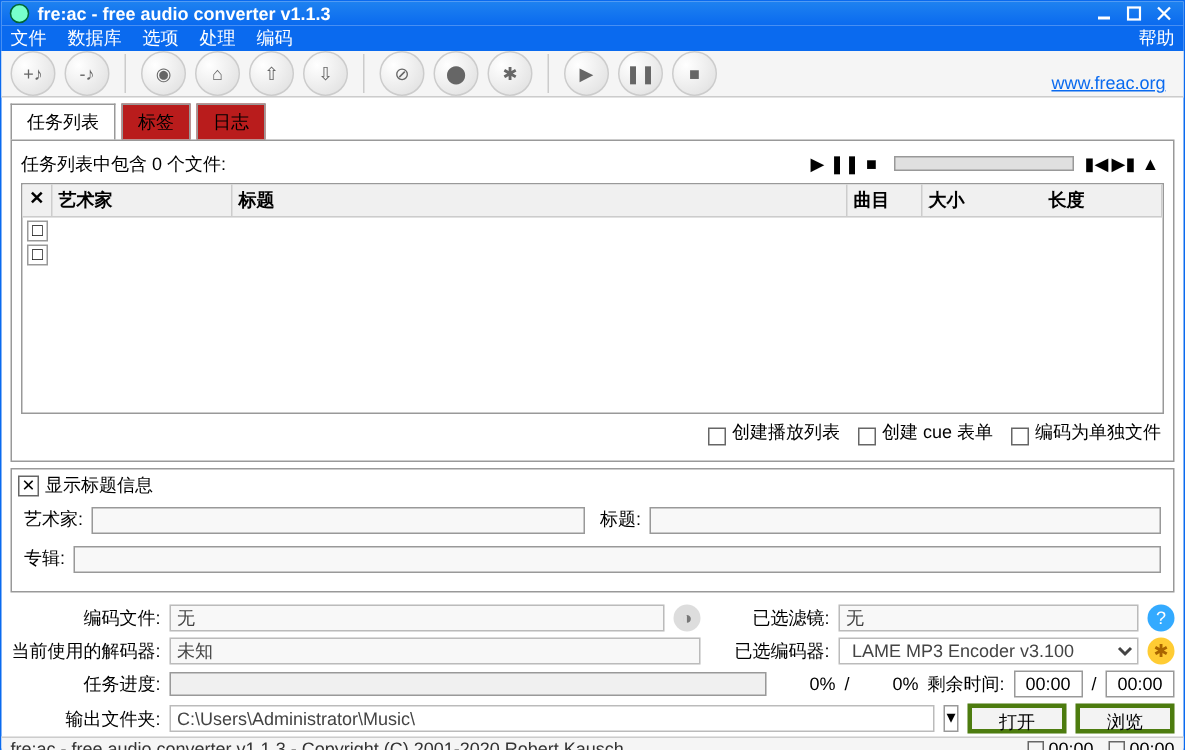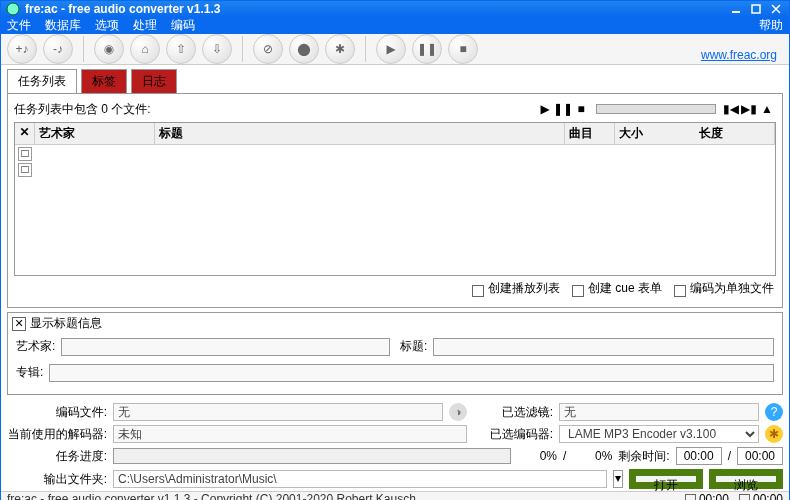--- a/index.html
+++ b/index.html
@@ -50,21 +50,21 @@
 .bottom { margin:6px 6px 0; }
 .brow { display:flex;align-items:center;gap:6px;padding:2px 0; }
 .brow .lbl { width:100px;text-align:right; }
 .brow .val { flex:1;height:18px;border:1px solid #bbb;background:#f8f8f8;padding:0 4px;line-height:17px;color:#444; }
 .brow .short { width:200px;flex:none; }
 .brow .midlbl { width:80px;text-align:right; }
 .icbtn { width:18px;height:18px;border-radius:9px;display:flex;align-items:center;justify-content:center;font-size:12px; }
 .prog { flex:1;height:16px;border:1px solid #999;background:#f0f0f0; }
 .pct { width:40px;text-align:right; }
 .time { width:46px;height:18px;border:1px solid #999;text-align:center;line-height:17px; }
-.btn { height:20px;padding:0 18px;border:7px solid #4d7c0f;background:#f3f3f3;cursor:pointer;line-height:18px; }
+.btn { height:20px;padding:0 18px;border:3px solid #4d7c0f;background:#f3f3f3;cursor:pointer;line-height:18px; }
 .status { border-top:1px solid #ccc;height:20px;display:flex;align-items:center;padding:0 6px;margin-top:auto;background:#f5f5f5; }
 .status .txt { flex:1;color:#333; }
 .status .sck { display:flex;align-items:center;gap:3px;margin-left:10px; }
 .status .sbox { width:11px;height:11px;border:1px solid #666; }
 select{height:18px;border:1px solid #999;}
 </style>
 </head>
 <body>
 <div class="window">
 

